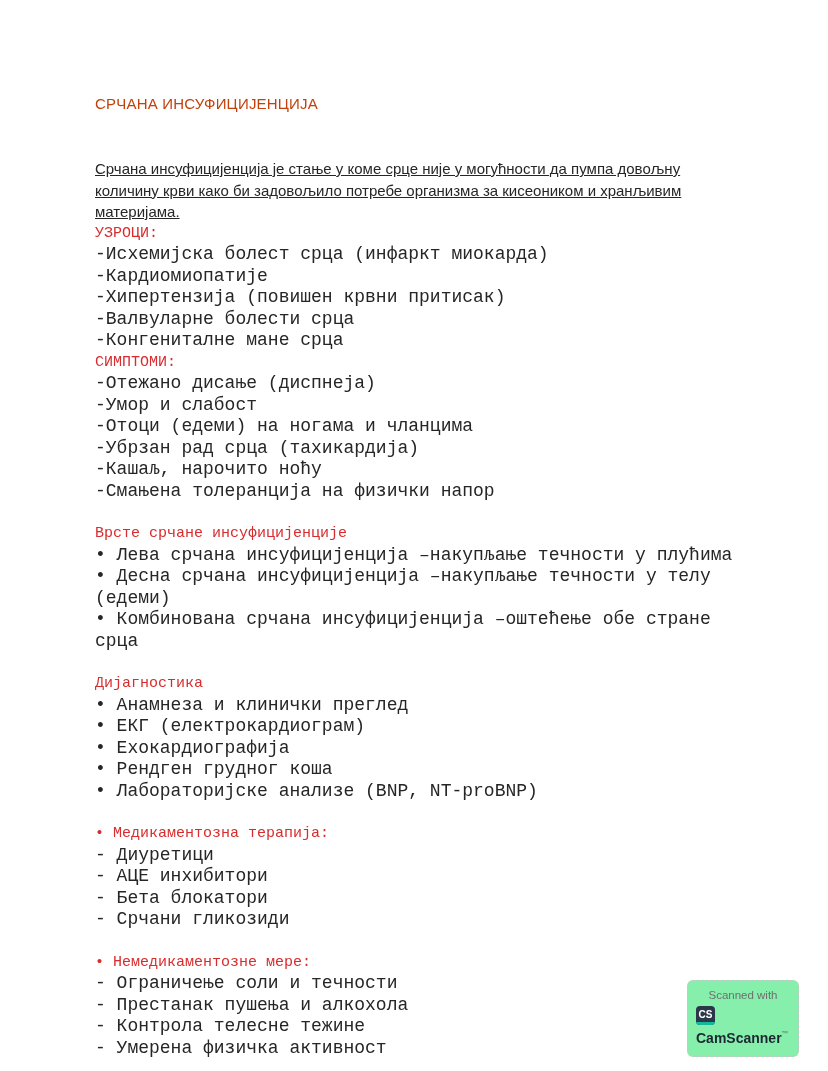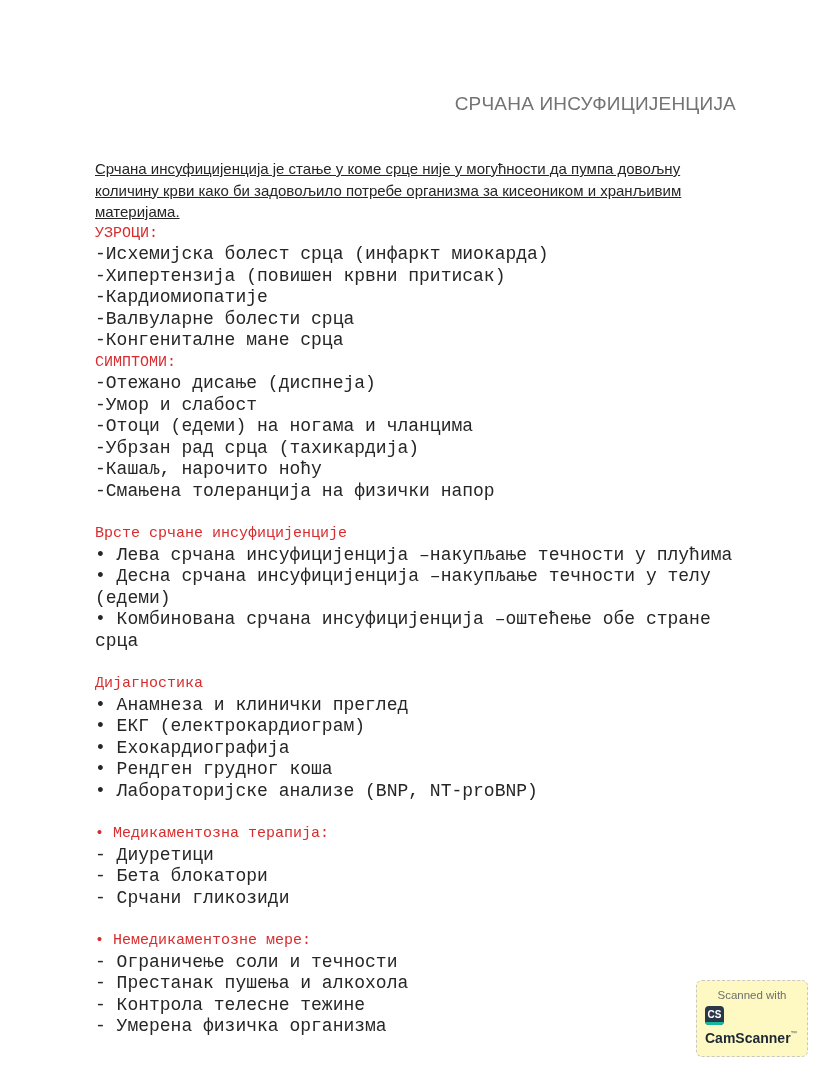--- a/index.html
+++ b/index.html
@@ -19,24 +19,24 @@
   .page {
     position: absolute;
     top: 0;
     left: 0;
     width: 828px;
     height: 1071px;
     padding: 93px 92px 0 95px;
     box-sizing: border-box;
   }
   .doc-title {
-    text-align: right;
-    font-size: 19px;
+    text-align: left;
+    font-size: 15px;
     line-height: 21px;
-    color: #737373;
+    color: #c2410c;
     margin: 0 0 44px 0;
     font-weight: 400;
     letter-spacing: 0.2px;
   }
   .intro {
     font-size: 15px;
     line-height: 21.5px;
     margin: 0;
     color: #262626;
     text-decoration: underline;
@@ -58,25 +58,25 @@
   .line {
     font-size: 18px;
     line-height: 21.5px;
     margin: 0;
     color: #262626;
     white-space: pre-wrap;
   }
   
   .scan-badge {
     position: absolute;
-    right: 20px;
+    right: 29px;
     bottom: 14px;
     width: 112px;
     box-sizing: border-box;
-    background: #fef9c3;
+    background: #86efac;
     border: 1px dashed #c8c8c8;
     border-radius: 6px;
     padding: 7px 8px 8px 8px;
     text-align: center;
   }
   .scan-badge .scanned-with {
     font-size: 11.5px;
     color: #6f6f6f;
     line-height: 14px;
     margin-bottom: 4px;
@@ -136,22 +136,22 @@
 
 <div class="page">
 
   <div class="doc-title">СРЧАНА ИНСУФИЦИЈЕНЦИЈА</div>
 
   <p class="intro">Срчана инсуфицијенција је стање у коме срце није у могућности да пумпа довољну количину крви како би задовољило потребе организма за кисеоником и хранљивим материјама.</p>
 
   <div class="section">
     <div class="section-heading">УЗРОЦИ:</div>
     <div class="line">-Исхемијска болест срца (инфаркт миокарда)</div>
+    <div class="line">-Кардиомиопатије</div>
     <div class="line">-Хипертензија (повишен крвни притисак)</div>
-    <div class="line">-Кардиомиопатије</div>
     <div class="line">-Валвуларне болести срца</div>
     <div class="line">-Конгениталне мане срца</div>
   </div>
 
   <div class="section">
     <div class="section-heading">СИМПТОМИ:</div>
     <div class="line">-Отежано дисање (диспнеја)</div>
     <div class="line">-Умор и слабост</div>
     <div class="line">-Отоци (едеми) на ногама и чланцима</div>
     <div class="line">-Убрзан рад срца (тахикардија)</div>
@@ -171,30 +171,31 @@
     <div class="line">• Анамнеза и клинички преглед</div>
     <div class="line">• ЕКГ (електрокардиограм)</div>
     <div class="line">• Ехокардиографија</div>
     <div class="line">• Рендген грудног коша</div>
     <div class="line">• Лабораторијске анализе (BNP, NT-proBNP)</div>
   </div>
 
   <div class="section gap-before">
     <div class="section-heading">• Медикаментозна терапија:</div>
     <div class="line">- Диуретици</div>
+    <div class="line">- АЦЕ инхибитори</div>
     <div class="line">- Бета блокатори</div>
     <div class="line">- Срчани гликозиди</div>
   </div>
 
   <div class="section gap-before">
     <div class="section-heading">• Немедикаментозне мере:</div>
     <div class="line">- Ограничење соли и течности</div>
     <div class="line">- Престанак пушења и алкохола</div>
     <div class="line">- Контрола телесне тежине</div>
-    <div class="line">- Умерена физичка организма</div>
+    <div class="line">- Умерена физичка активност</div>
   </div>
 
 </div>
 
 <div class="scan-badge">
   <div class="scanned-with">Scanned with</div>
   <div class="brand-row">
     <span class="cs-logo">
       <span class="cs-letters">CS</span>
       <span class="cs-teal"></span>

